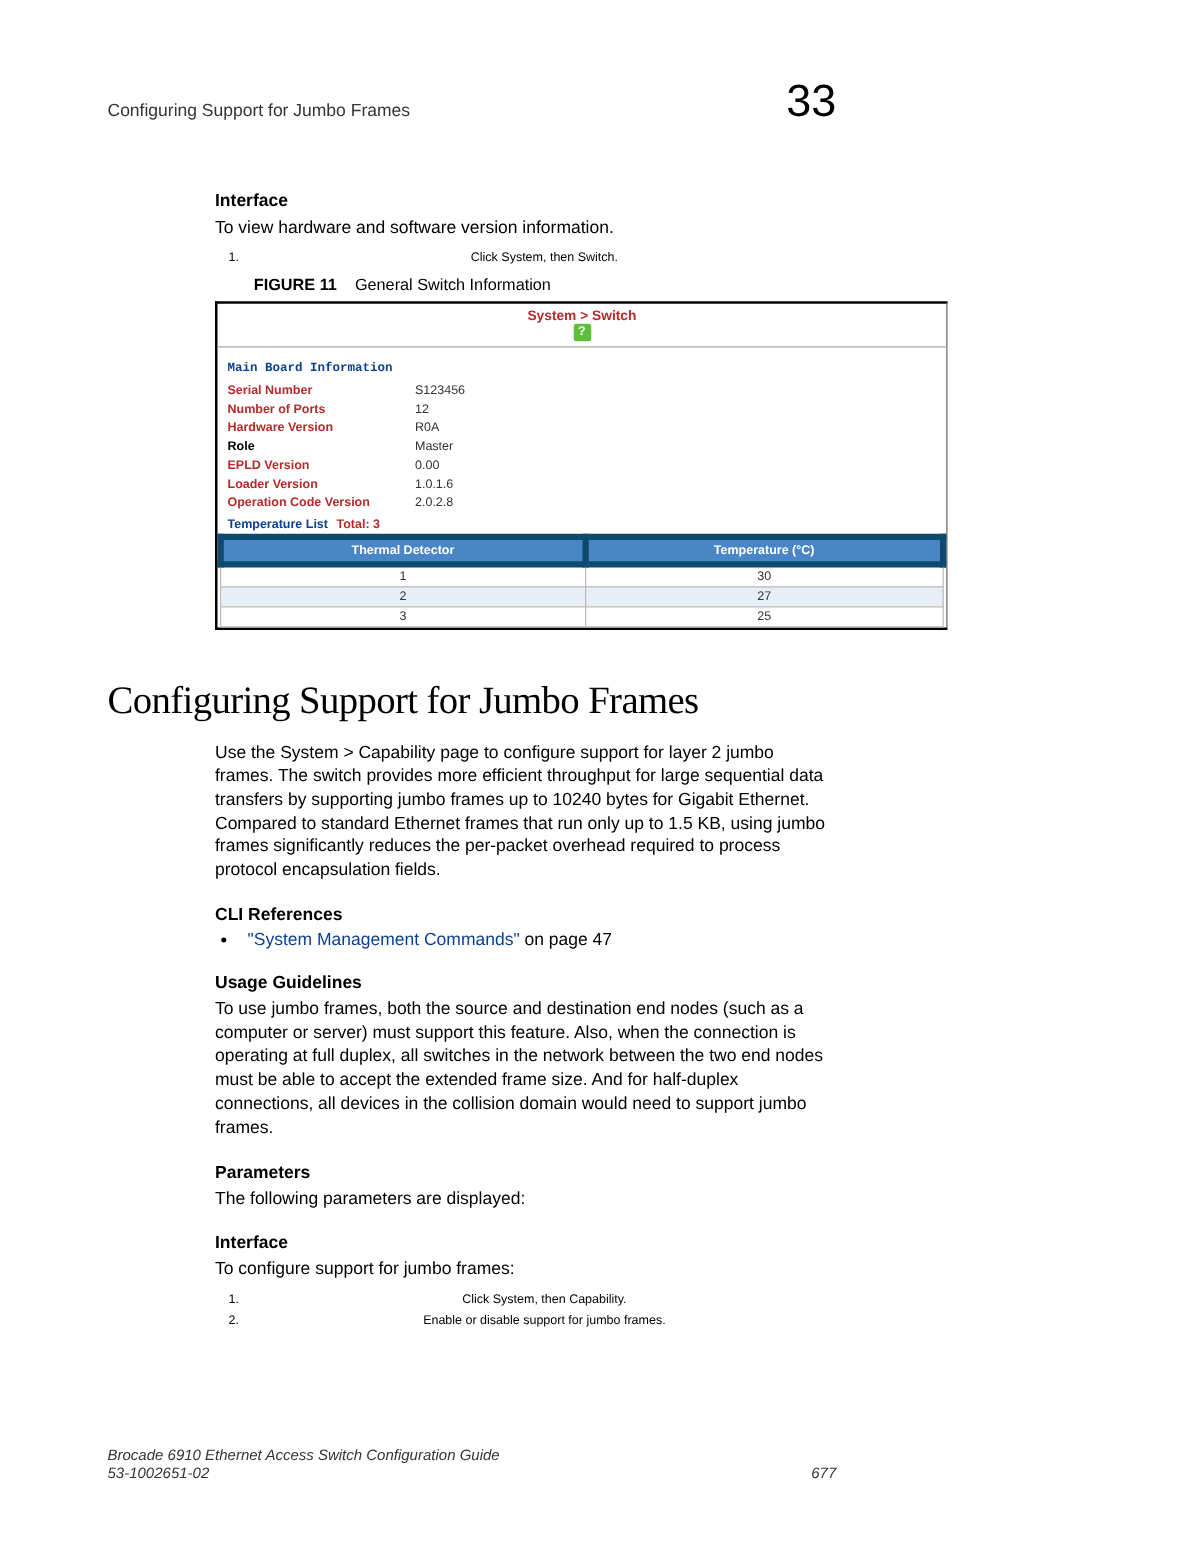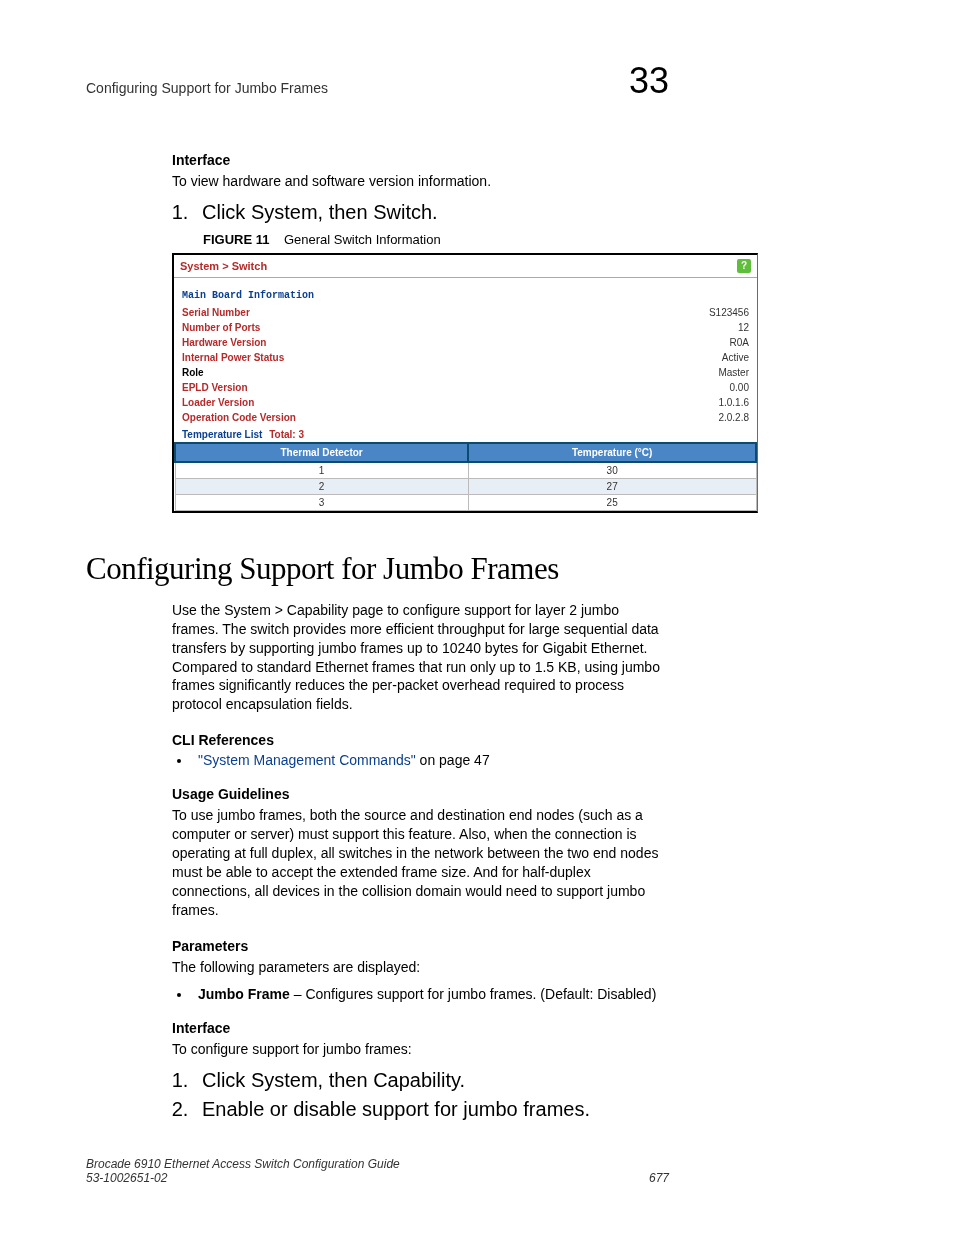--- a/index.html
+++ b/index.html
@@ -42,23 +42,24 @@
     font-size: 14px;
     margin-top: 18px;
     margin-bottom: 4px;
   }
   .body-text {
     font-size: 14px;
     line-height: 1.35;
     margin: 0 0 10px 0;
   }
   .step-list {
-    font-size: 20px;
+    font-size: 10px;
     margin: 6px 0 8px 0;
     padding-left: 22px;
+    text-align: center;
   }
   .step-list li {
     padding-left: 8px;
     margin-bottom: 6px;
   }
   .figure-label {
     font-size: 13px;
     margin: 6px 0 6px 0;
   }
   .figure-label .fignum { font-weight: bold; padding-left: 31px; }
@@ -69,20 +70,21 @@
     width: 586px;
     box-sizing: border-box;
     font-family: Arial, sans-serif;
   }
   .fig-title-bar {
     display: flex;
     justify-content: space-between;
     align-items: center;
     padding: 4px 6px;
     border-bottom: 1px solid #aaa;
+    flex-direction: column;
   }
   .fig-crumb {
     color: #b52a2a;
     font-weight: bold;
     font-size: 11px;
   }
   .help-icon {
     width: 14px;
     height: 14px;
     background: #5fbf3a;
@@ -100,21 +102,20 @@
   .section-title-sm {
     color: #0b3f8f;
     font-weight: bold;
     font-size: 10px;
     margin: 4px 0 6px 0;
     font-family: Liberation Mono, monospace;
   }
   .kv-row {
     display: flex;
     margin-bottom: 4px;
-    justify-content: space-between;
   }
   .kv-label {
     width: 150px;
     color: #b52a2a;
     font-weight: bold;
     font-size: 10px;
   }
   .kv-label.black { color: #000; }
   .kv-val {
     color: #333;
@@ -129,21 +130,21 @@
   .temp-table {
     width: 100%;
     border-collapse: collapse;
     font-size: 10px;
   }
   .temp-table th {
     background: #4a86c5;
     color: #fff;
     font-weight: bold;
     padding: 3px 4px;
-    border: 2px solid #0c4a6e;
+    border: 5px solid #0c4a6e;
     font-size: 10px;
   }
   .temp-table td {
     text-align: center;
     padding: 2px 4px;
     border: 1px solid #bbb;
     color: #333;
   }
   .temp-table tr.even td { background: #e8eef5; }
   
@@ -213,24 +214,20 @@
           <span class="kv-label">Serial Number</span>
           <span class="kv-val">S123456</span>
         </div>
         <div class="kv-row">
           <span class="kv-label">Number of Ports</span>
           <span class="kv-val">12</span>
         </div>
         <div class="kv-row">
           <span class="kv-label">Hardware Version</span>
           <span class="kv-val">R0A</span>
-        </div>
-        <div class="kv-row">
-          <span class="kv-label">Internal Power Status</span>
-          <span class="kv-val">Active</span>
         </div>
 
 
         <div class="kv-row">
           <span class="kv-label black">Role</span>
           <span class="kv-val">Master</span>
         </div>
         <div class="kv-row">
           <span class="kv-label">EPLD Version</span>
           <span class="kv-val">0.00</span>
@@ -286,25 +283,20 @@
       <li>
         <span class="link">"System Management Commands"</span><span> on page 47</span>
       </li>
     </ul>
 
     <div class="subhead">Usage Guidelines</div>
     <p class="body-text">To use jumbo frames, both the source and destination end nodes (such as a computer or server) must support this feature. Also, when the connection is operating at full duplex, all switches in the network between the two end nodes must be able to accept the extended frame size. And for half-duplex connections, all devices in the collision domain would need to support jumbo frames.</p>
 
     <div class="subhead">Parameters</div>
     <p class="body-text">The following parameters are displayed:</p>
-    <ul class="bullet-list">
-      <li>
-        <span class="param-name">Jumbo Frame</span><span> – Configures support for jumbo frames. (Default: Disabled)</span>
-      </li>
-    </ul>
 
     <div class="subhead">Interface</div>
     <p class="body-text">To configure support for jumbo frames:</p>
 
     <ol class="step-list">
       <li>Click System, then Capability.</li>
       <li>Enable or disable support for jumbo frames.</li>
     </ol>
 
   </div>

